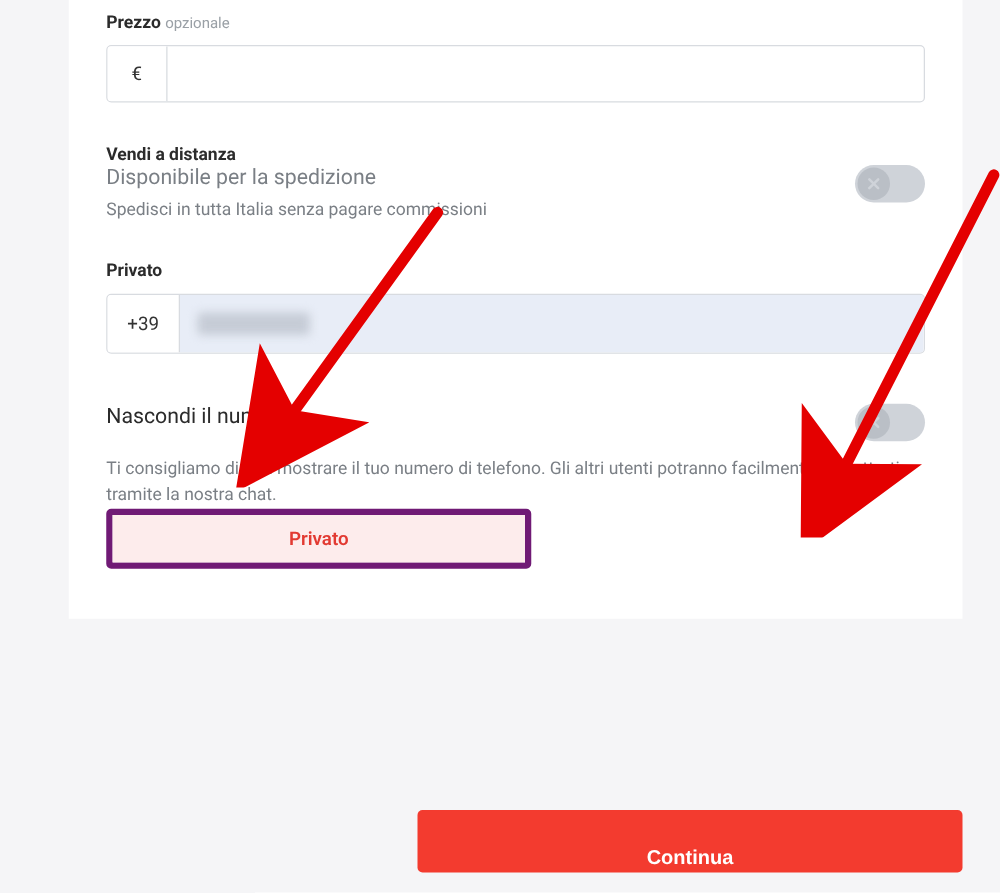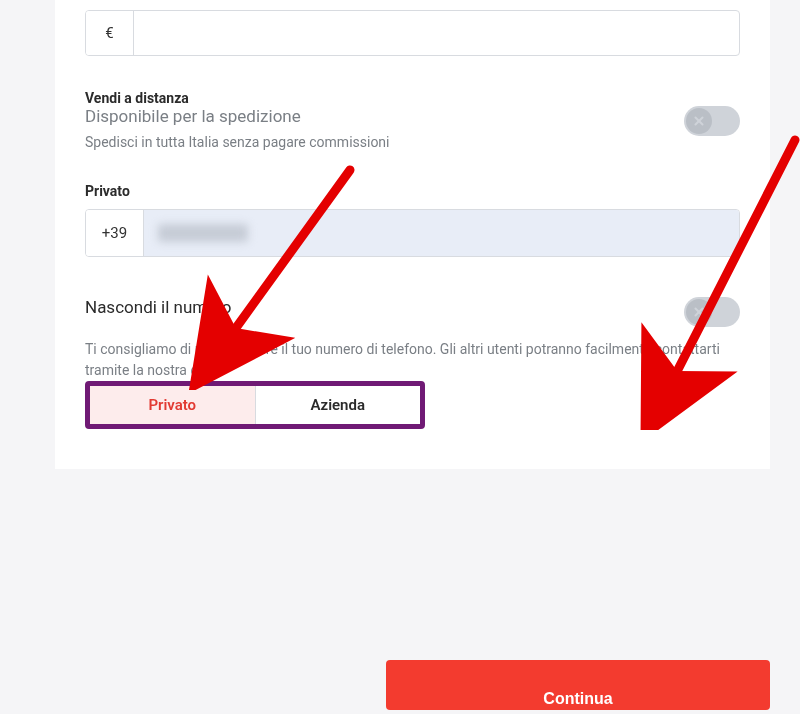--- a/index.html
+++ b/index.html
@@ -174,22 +174,22 @@
       color: #2b2b2b;
     }
     .seg-item + .seg-item { border-left: 1px solid #d8dbe0; }
     .seg-item.active {
       background: #fdecec;
       color: #e23a32;
     }
     .footer {
       position: absolute;
       right: 30px;
-      bottom: 4px;
-      width: 384px;
+      bottom: 16px;
+      width: 436px;
     }
     .btn-primary {
       width: 100%;
       height: 50px;
       background: #f33b2f;
       color: #fff;
       border: none;
       font-size: 16px;
       font-weight: 700;
       border-radius: 4px;
@@ -209,20 +209,24 @@
       position: absolute;
       pointer-events: none;
     }
   </style>
 </head>
 <body>
 
 <div class="card">
 
   <div class="field-group">
+    <label class="field-label">
+      <span>Prezzo</span>
+      <span class="optional">opzionale</span>
+    </label>
     <div class="input-row">
       <div class="input-prefix">€</div>
       <input class="text-input blurred" type="text" value="" style="">
     </div>
   </div>
 
   <div class="section-title">Vendi a distanza</div>
 
   <div class="toggle-row">
     <div class="toggle-text">
@@ -247,21 +251,20 @@
       <div class="toggle-title-dark">Nascondi il numero</div>
     </div>
     <div class="toggle-switch">
       <div class="toggle-knob"></div>
     </div>
   </div>
   <div class="toggle-desc mt-12">Ti consigliamo di non mostrare il tuo numero di telefono. Gli altri utenti potranno facilmente contattarti tramite la nostra chat.</div>
 
   <div class="seg-group">
     <div class="seg-item active">Privato</div>
-    <div class="seg-item">Azienda</div>
   </div>
 
 </div>
 
 <div class="footer">
   <button class="btn-primary">Continua</button>
 </div>
 
 <svg class="arrow" style="left:180px; top:160px;" width="200" height="230">
   <defs>

